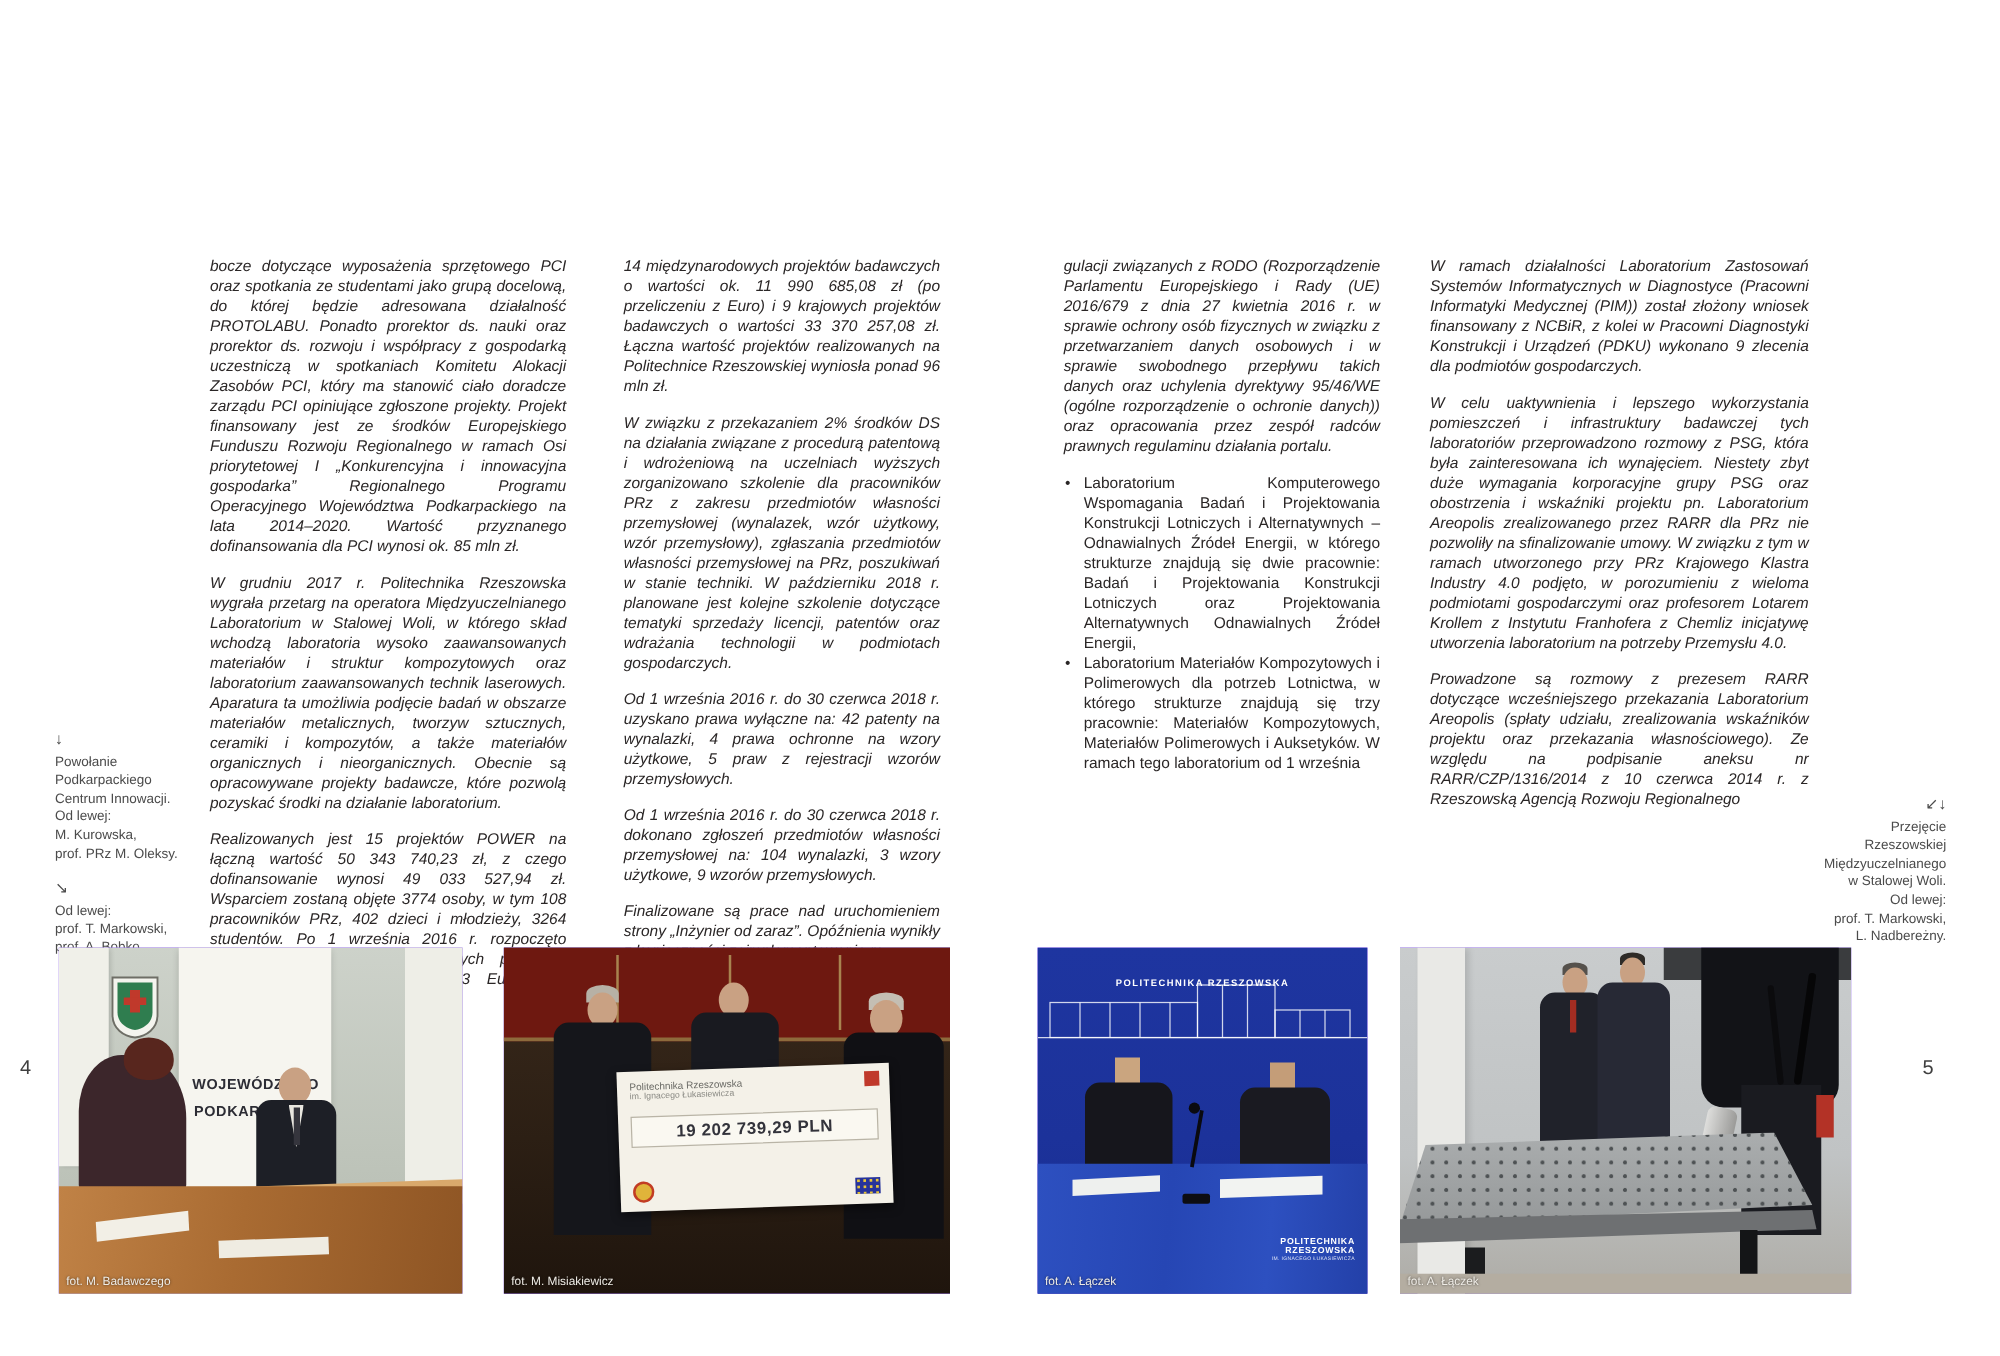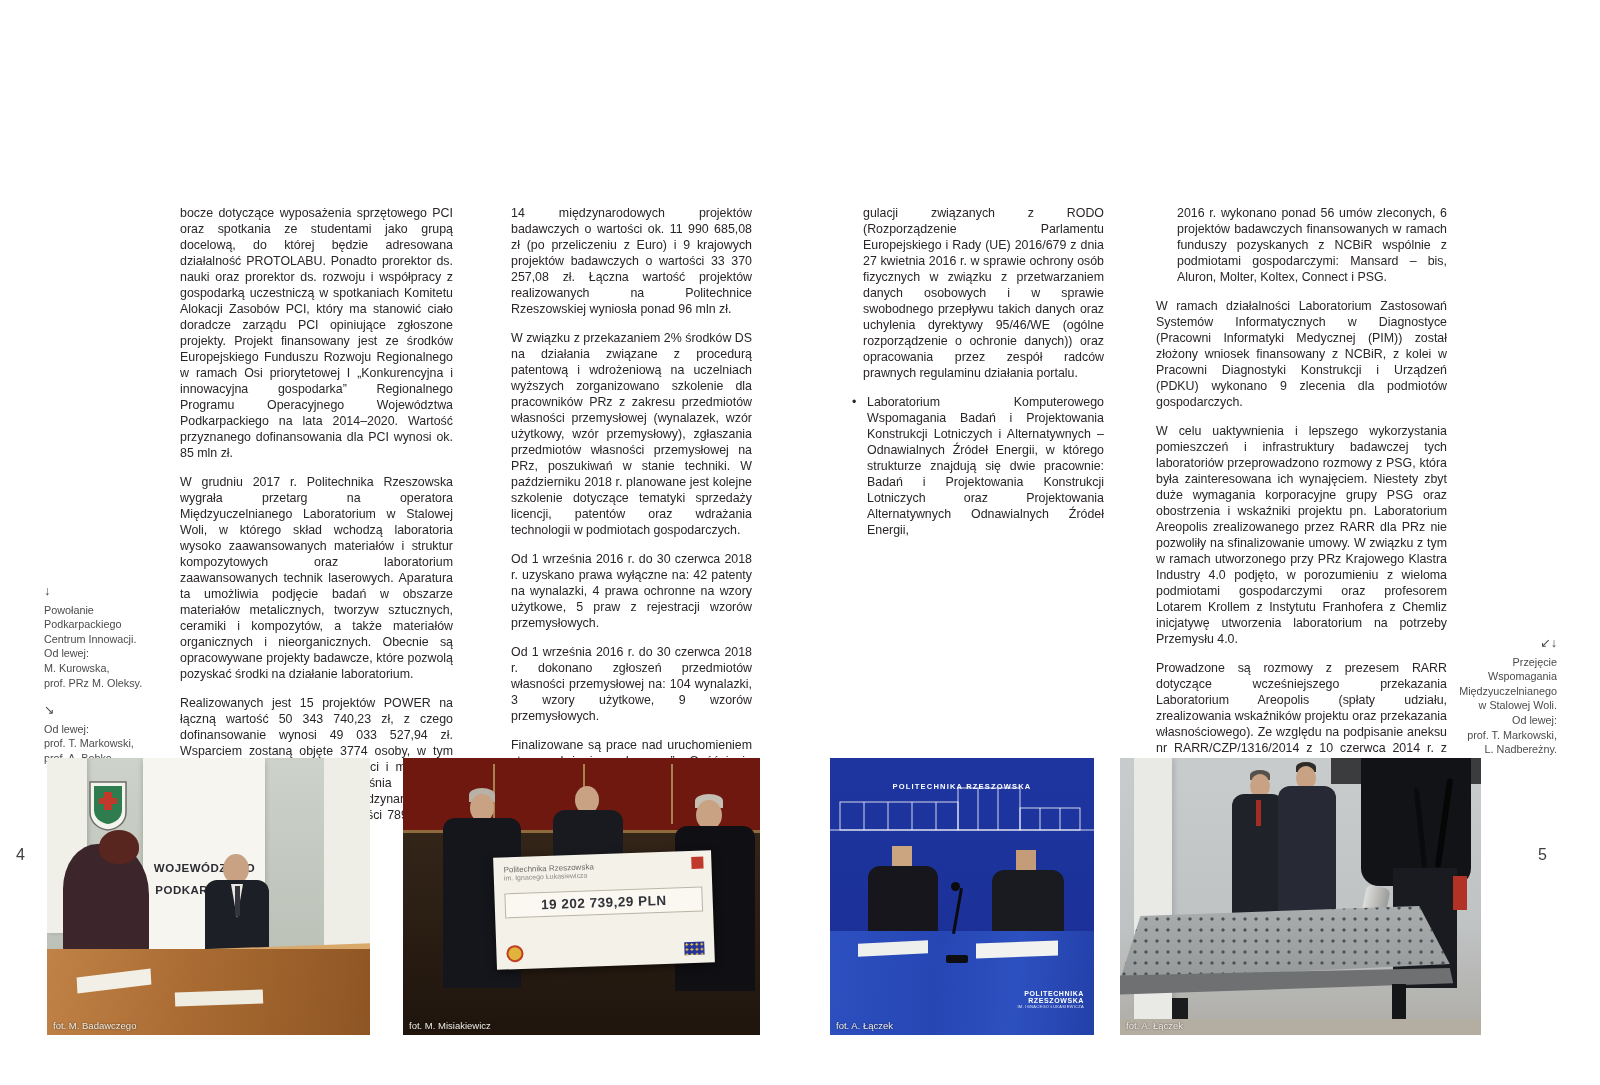--- a/index.html
+++ b/index.html
@@ -2,21 +2,21 @@
 <html><head>
 <meta charset="utf-8">
 <style>
   html,body{margin:0;padding:0;}
   body{width:1600px;height:1085px;position:relative;background:#ffffff;
        font-family:"Liberation Sans",sans-serif;color:#2a2626;}
 
   
   .col{position:absolute;top:205px;font-size:12.4px;line-height:16px;
        text-align:justify;color:#2a2626;}
-  .col p{margin:0 0 13px 16px;}
+  .col p{margin:0 0 13px 4px;font-style:italic;}
   #col1{left:164px;width:289px;}
   #col2{left:495px;width:257px;}
   #col3{left:847px;width:257px;}
   #col4{left:1140px;width:307px;}
   #col4 p.cont{padding-left:21px;}
   .bullets{margin:0;padding:0;list-style:none;}
   .bullets li{position:relative;padding-left:20px;text-align:justify;}
   .bullets li::before{content:"•";position:absolute;left:5px;top:0;}
   .intro{margin-bottom:0 !important;}
 
@@ -156,21 +156,21 @@
   <div class="cap-gap"></div>
   <div class="cap-arrow">↘</div>
   <div>Od lewej:</div>
   <div>prof. T. Markowski,</div>
   <div>prof. A. Bobko.</div>
 </div>
 
 <div class="margin-caption" id="caption-right">
   <div class="cap-arrow">↙↓</div>
   <div>Przejęcie</div>
-  <div>Wspomagania</div>
+  <div>Rzeszowskiej</div>
   <div>Międzyuczelnianego</div>
   <div>w Stalowej Woli.</div>
   <div>Od lewej:</div>
   <div>prof. T. Markowski,</div>
   <div>L. Nadbereżny.</div>
 </div>
 
 <div class="col" id="col1">
   <p>bocze dotyczące wyposażenia sprzętowego PCI oraz spotkania ze studentami jako grupą docelową, do której będzie adresowana działalność PROTOLABU. Ponadto prorektor ds. nauki oraz prorektor ds. rozwoju i współpracy z gospodarką uczestniczą w spotkaniach Komitetu Alokacji Zasobów PCI, który ma stanowić ciało doradcze zarządu PCI opiniujące zgłoszone projekty. Projekt finansowany jest ze środków Europejskiego Funduszu Rozwoju Regionalnego w ramach Osi priorytetowej I „Konkurencyjna i innowacyjna gospodarka” Regionalnego Programu Operacyjnego Województwa Podkarpackiego na lata 2014–2020. Wartość przyznanego dofinansowania dla PCI wynosi ok. 85 mln zł.</p>
   <p>W grudniu 2017 r. Politechnika Rzeszowska wygrała przetarg na operatora Międzyuczelnianego Laboratorium w Stalowej Woli, w którego skład wchodzą laboratoria wysoko zaawansowanych materiałów i struktur kompozytowych oraz laboratorium zaawansowanych technik laserowych. Aparatura ta umożliwia podjęcie badań w obszarze materiałów metalicznych, tworzyw sztucznych, ceramiki i kompozytów, a także materiałów organicznych i nieorganicznych. Obecnie są opracowywane projekty badawcze, które pozwolą pozyskać środki na działanie laboratorium.</p>
@@ -182,25 +182,25 @@
   <p>W związku z przekazaniem 2% środków DS na działania związane z procedurą patentową i wdrożeniową na uczelniach wyższych zorganizowano szkolenie dla pracowników PRz z zakresu przedmiotów własności przemysłowej (wynalazek, wzór użytkowy, wzór przemysłowy), zgłaszania przedmiotów własności przemysłowej na PRz, poszukiwań w stanie techniki. W październiku 2018 r. planowane jest kolejne szkolenie dotyczące tematyki sprzedaży licencji, patentów oraz wdrażania technologii w podmiotach gospodarczych.</p>
   <p>Od 1 września 2016 r. do 30 czerwca 2018 r. uzyskano prawa wyłączne na: 42 patenty na wynalazki, 4 prawa ochronne na wzory użytkowe, 5 praw z rejestracji wzorów przemysłowych.</p>
   <p>Od 1 września 2016 r. do 30 czerwca 2018 r. dokonano zgłoszeń przedmiotów własności przemysłowej na: 104 wynalazki, 3 wzory użytkowe, 9 wzorów przemysłowych.</p>
   <p>Finalizowane są prace nad uruchomieniem strony „Inżynier od zaraz”. Opóźnienia wynikły z konieczności zaimplementowania re-</p>
 </div>
 
 <div class="col" id="col3">
   <p>gulacji związanych z RODO (Rozporządzenie Parlamentu Europejskiego i Rady (UE) 2016/679 z dnia 27 kwietnia 2016 r. w sprawie ochrony osób fizycznych w związku z przetwarzaniem danych osobowych i w sprawie swobodnego przepływu takich danych oraz uchylenia dyrektywy 95/46/WE (ogólne rozporządzenie o ochronie danych)) oraz opracowania przez zespół radców prawnych regulaminu działania portalu.</p>
   <ul class="bullets">
     <li>Laboratorium Komputerowego Wspomagania Badań i Projektowania Konstrukcji Lotniczych i Alternatywnych – Odnawialnych Źródeł Energii, w którego strukturze znajdują się dwie pracownie: Badań i Projektowania Konstrukcji Lotniczych oraz Projektowania Alternatywnych Odnawialnych Źródeł Energii,</li>
+    <li>Laboratorium Materiałów Kompozytowych i Polimerowych dla potrzeb Lotnictwa, w którego strukturze znajdują się trzy pracownie: Materiałów Kompozytowych, Materiałów Polimerowych i Auksetyków. W ramach tego laboratorium od 1 września</li>
   </ul>
 </div>
 
 <div class="col" id="col4">
-  <p class="cont">2016 r. wykonano ponad 56 umów zleconych, 6 projektów badawczych finansowanych w ramach funduszy pozyskanych z NCBiR wspólnie z podmiotami gospodarczymi: Mansard – bis, Aluron, Molter, Koltex, Connect i PSG.</p>
   <p>W ramach działalności Laboratorium Zastosowań Systemów Informatycznych w Diagnostyce (Pracowni Informatyki Medycznej (PIM)) został złożony wniosek finansowany z NCBiR, z kolei w Pracowni Diagnostyki Konstrukcji i Urządzeń (PDKU) wykonano 9 zlecenia dla podmiotów gospodarczych.</p>
   <p>W celu uaktywnienia i lepszego wykorzystania pomieszczeń i infrastruktury badawczej tych laboratoriów przeprowadzono rozmowy z PSG, która była zainteresowana ich wynajęciem. Niestety zbyt duże wymagania korporacyjne grupy PSG oraz obostrzenia i wskaźniki projektu pn. Laboratorium Areopolis zrealizowanego przez RARR dla PRz nie pozwoliły na sfinalizowanie umowy. W związku z tym w ramach utworzonego przy PRz Krajowego Klastra Industry 4.0 podjęto, w porozumieniu z wieloma podmiotami gospodarczymi oraz profesorem Lotarem Krollem z Instytutu Franhofera z Chemliz inicjatywę utworzenia laboratorium na potrzeby Przemysłu 4.0.</p>
   <p>Prowadzone są rozmowy z prezesem RARR dotyczące wcześniejszego przekazania Laboratorium Areopolis (spłaty udziału, zrealizowania wskaźników projektu oraz przekazania własnościowego). Ze względu na podpisanie aneksu nr RARR/CZP/1316/2014 z 10 czerwca 2014 r. z Rzeszowską Agencją Rozwoju Regionalnego</p>
 </div>
 
 <div class="photo" id="photo1">
   <div class="abs p1-wall"></div>
   <div class="abs p1-banner-left"></div>
   <div class="abs p1-banner"></div>
   <svg class="abs p1-crest" width="42" height="52" viewBox="0 0 42 52">

